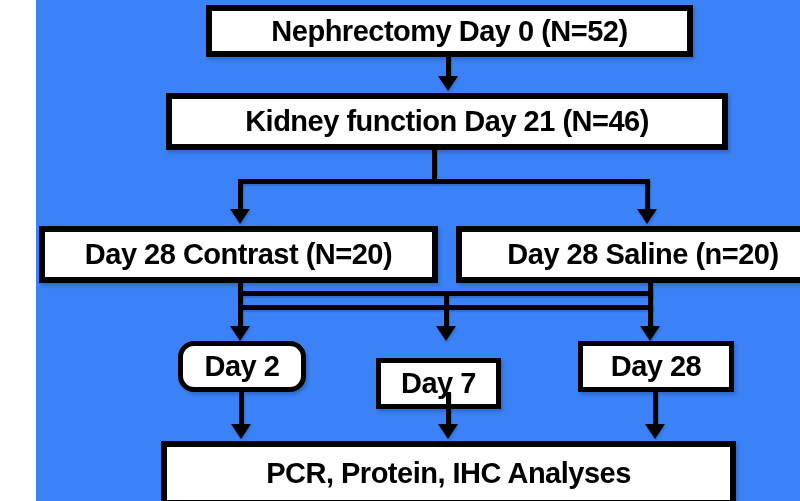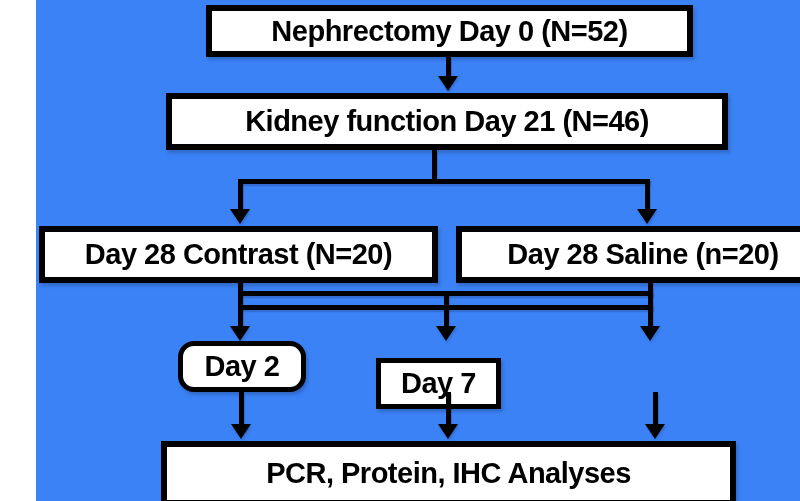--- a/index.html
+++ b/index.html
@@ -85,20 +85,21 @@
   <div class="vline" style="left:612px; top:282px; height:46px;"></div>
   <div class="hline" style="left:202px; top:291px; width:415px;"></div>
   <div class="hline" style="left:202px; top:305px; width:415px;"></div>
   <div class="vline" style="left:408px; top:291px; height:37px;"></div>
   <div class="ahead" style="left:194px; top:326px;"></div>
   <div class="ahead" style="left:400px; top:326px;"></div>
   <div class="ahead" style="left:604px; top:326px;"></div>
 
   <div id="n-day2" class="node small">Day 2</div>
   <div id="n-day7" class="node small">Day 7</div>
+  <div id="n-day28" class="node small">Day 28</div>
 
   <div class="vline" style="left:203px; top:392px; height:34px;"></div>
   <div class="ahead" style="left:195px; top:424px;"></div>
   <div class="vline" style="left:410px; top:392px; height:34px;"></div>
   <div class="ahead" style="left:402px; top:424px;"></div>
   <div class="vline" style="left:617px; top:392px; height:34px;"></div>
   <div class="ahead" style="left:609px; top:424px;"></div>
 
   <div id="n-analyses" class="node">PCR, Protein, IHC Analyses</div>
 

